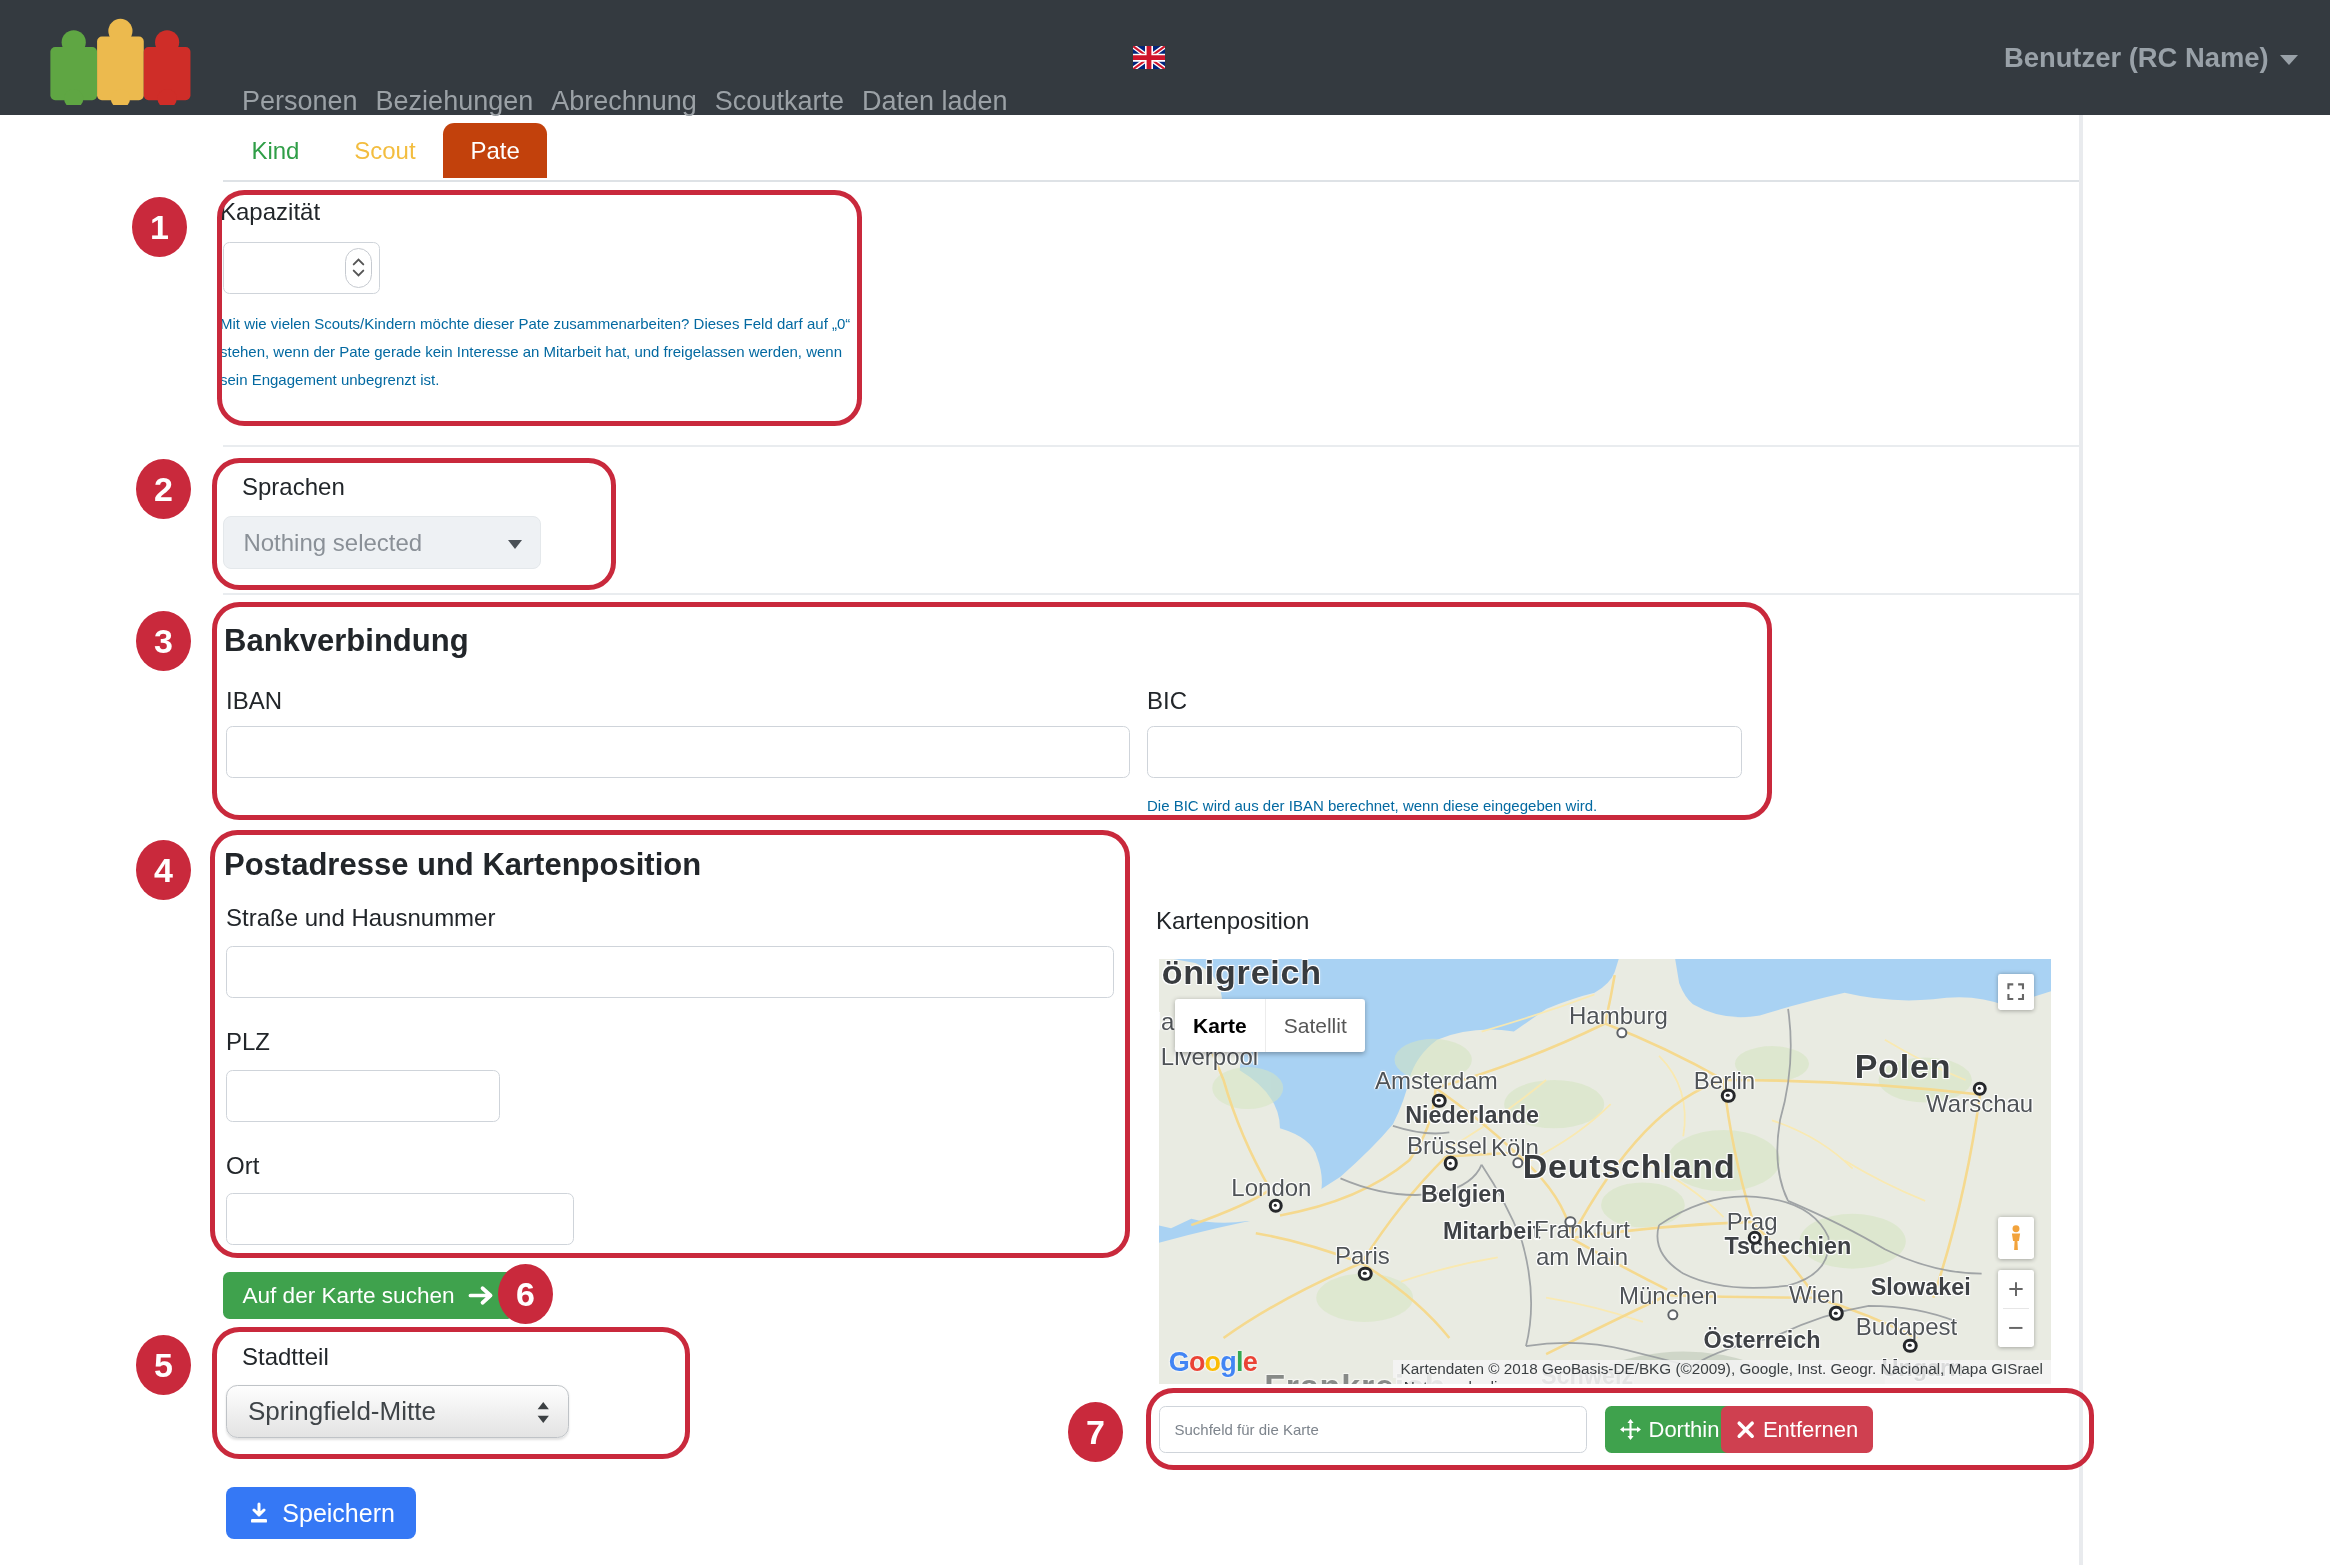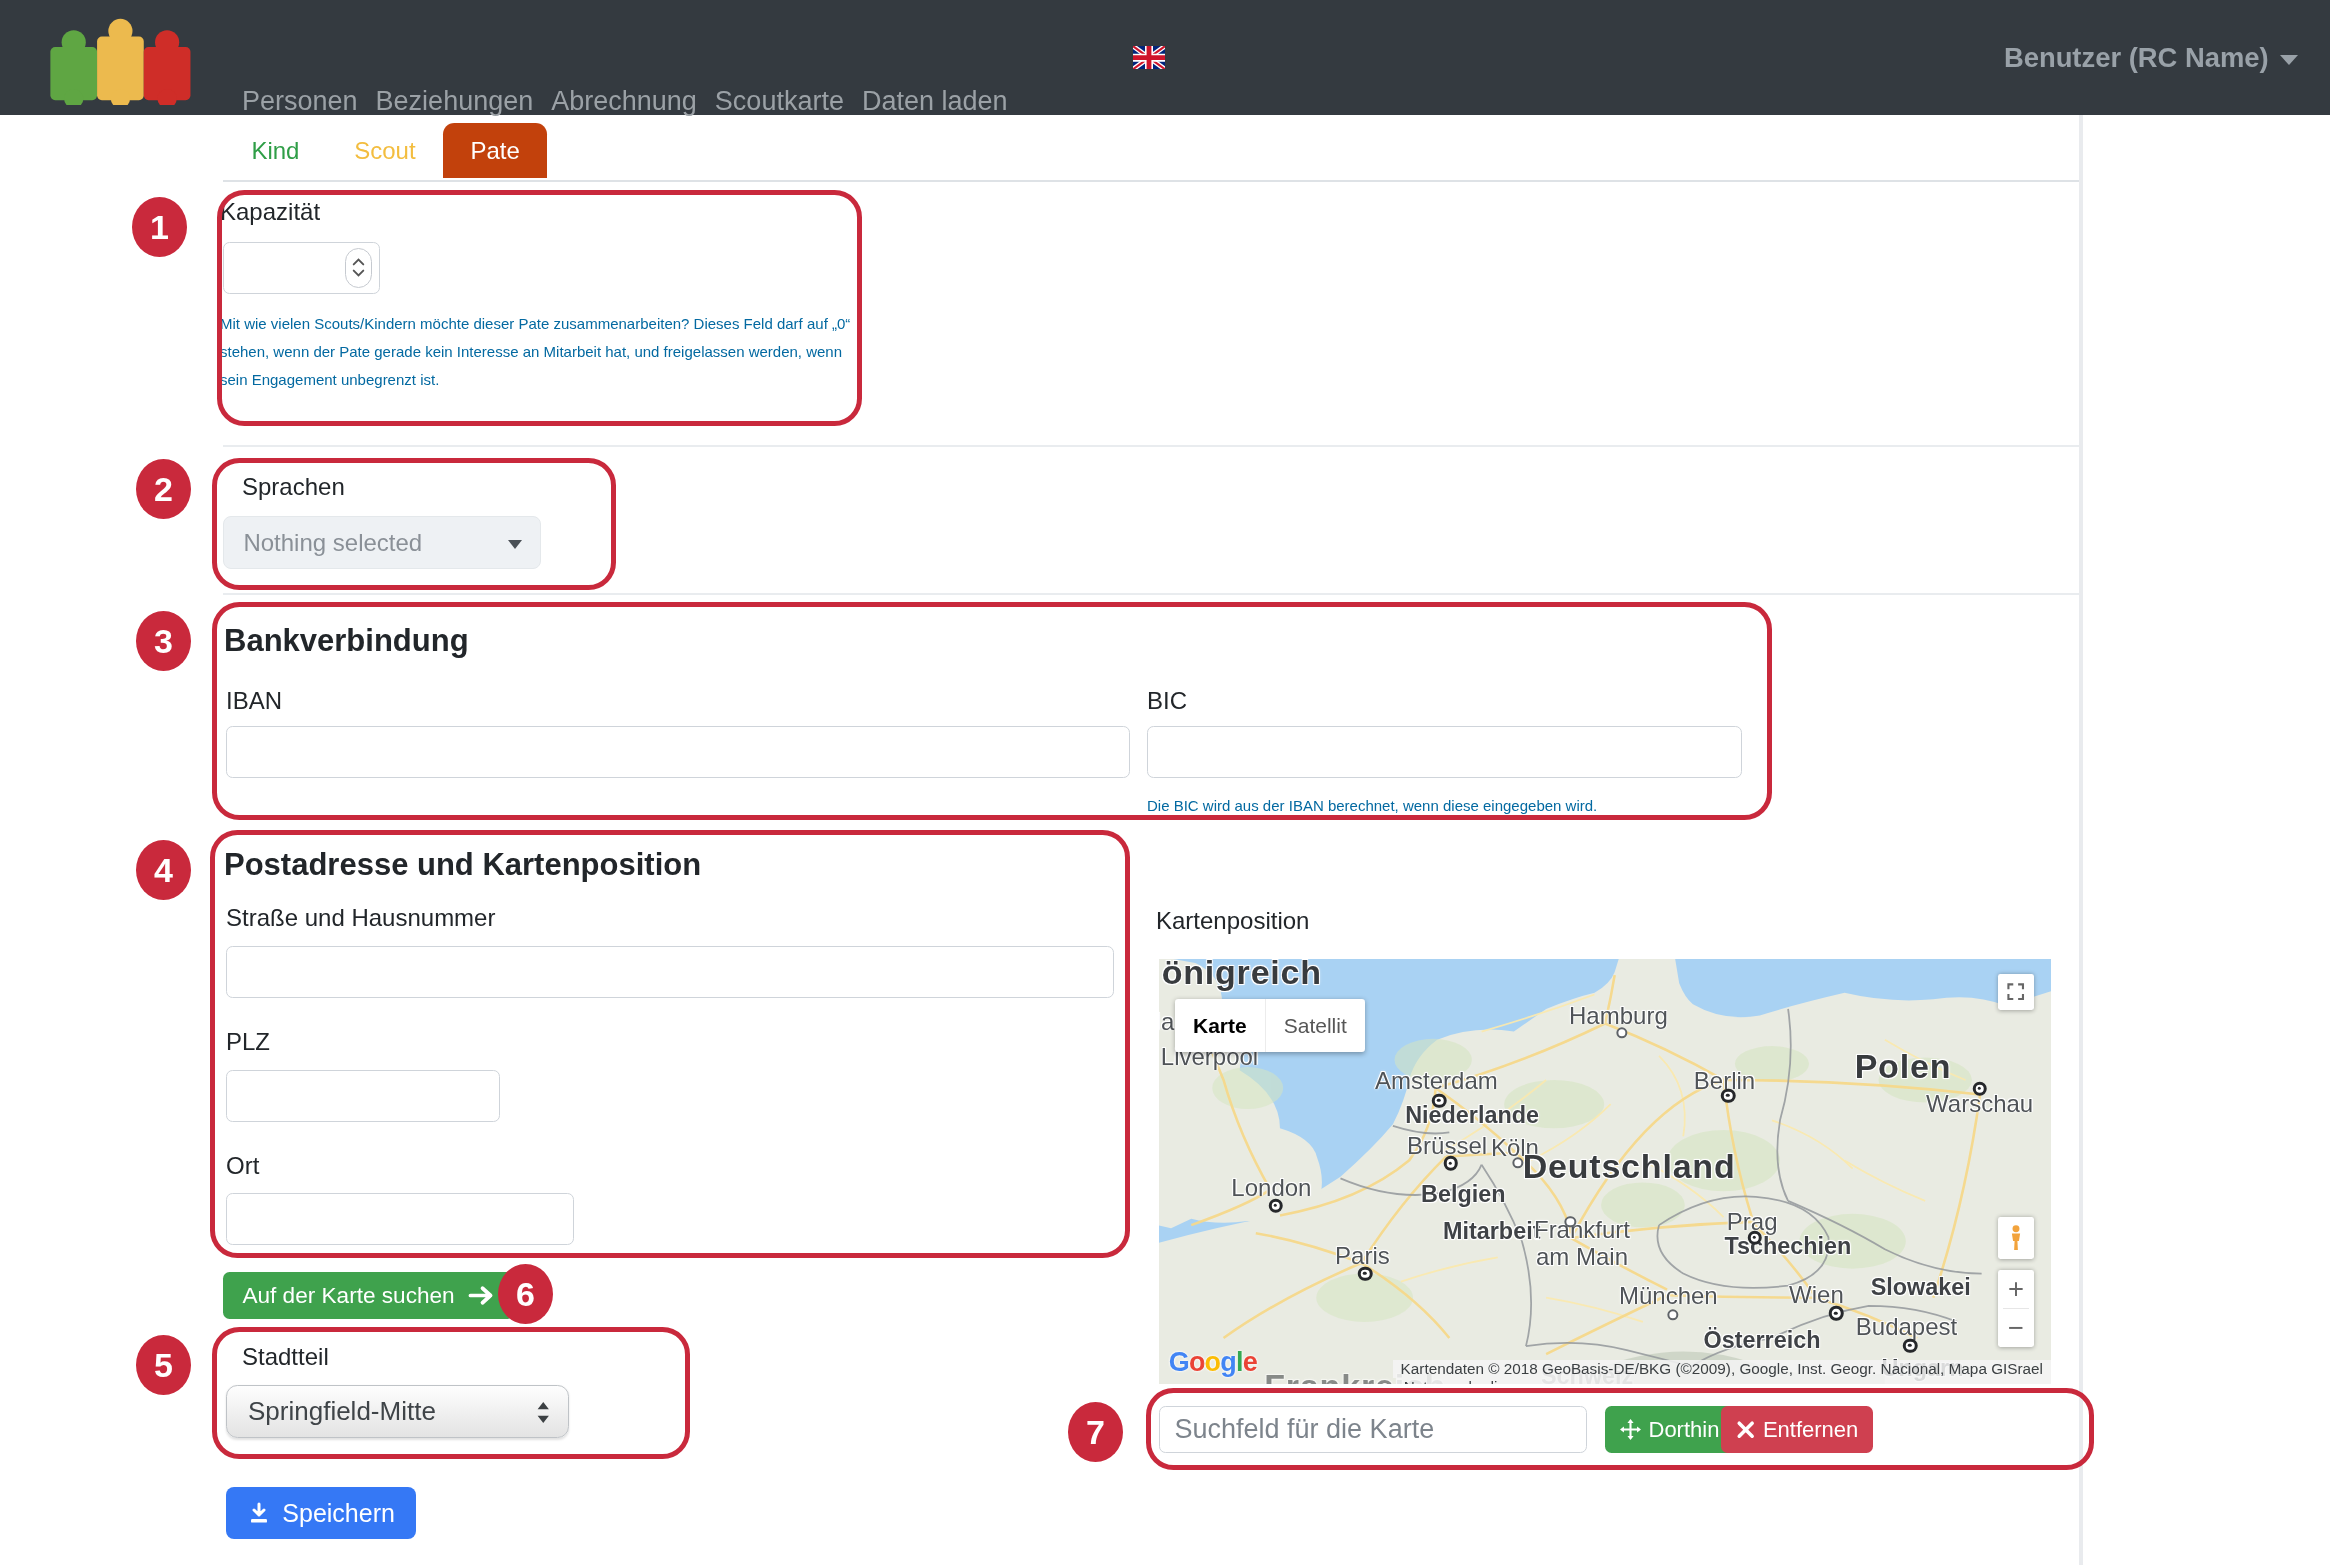--- a/index.html
+++ b/index.html
@@ -83,21 +83,21 @@
   #pegman { top:258px; height:42px; }
   #zoomctl { position:absolute; left:839px; top:311px; width:36px; height:77px; background:#fff; border-radius:2.4px; box-shadow:0 0.8px 4px rgba(0,0,0,.3); display:flex; flex-direction:column; }
   #zoomctl div { flex:1; display:flex; align-items:center; justify-content:center; font-size:27.4px; color:#666; cursor:pointer; }
   #zoomctl .zdiv { flex:0 0 0.8px; background:#e6e6e6; margin:0 4.8px; }
   #googlelogo { position:absolute; left:9.7px; bottom:6.5px; font-size:27px; font-weight:bold; letter-spacing:-0.8px; text-shadow:0 0 2.4px #fff,0 0 2.4px #fff; }
   #attr-row { position:absolute; right:0; bottom:0; height:24px; display:flex; align-items:stretch; gap:0;flex-direction:column; }
   #attr-row > div { background:rgba(245,245,245,.85); display:flex; align-items:center; font-size:15.3px; color:#3c4043; padding:0 8px; white-space:nowrap; }
   #attr-terms { margin-left:3.2px; }
 
   
-  #map-search { position:absolute; left:1159px; top:1406px; width:428px; height:47px; font-size:27px; }
+  #map-search { position:absolute; left:1159px; top:1406px; width:428px; height:47px; font-size:15px; }
   #map-search::placeholder { color:#7d848c; }
   #dorthin-btn { left:1605px; top:1406px; height:47px; padding:0 14.5px; gap:8px; background:#3fa24d; font-size:22px; }
   #entfernen-btn { left:1721px; top:1406px; height:47px; padding:0 14.5px; gap:8px; background:#cf4050; font-size:22px; }
 
   
   #vdiv { position:absolute; left:2079px; top:115px; width:4px; height:1451px; background:#e9ebee; }
 
   
   #annotations { position:absolute; left:0; top:0; width:2330px; height:1565px; pointer-events:none; }
   .rbox { position:absolute; border:5.6px solid #c9293c; border-radius:27.4px; }

